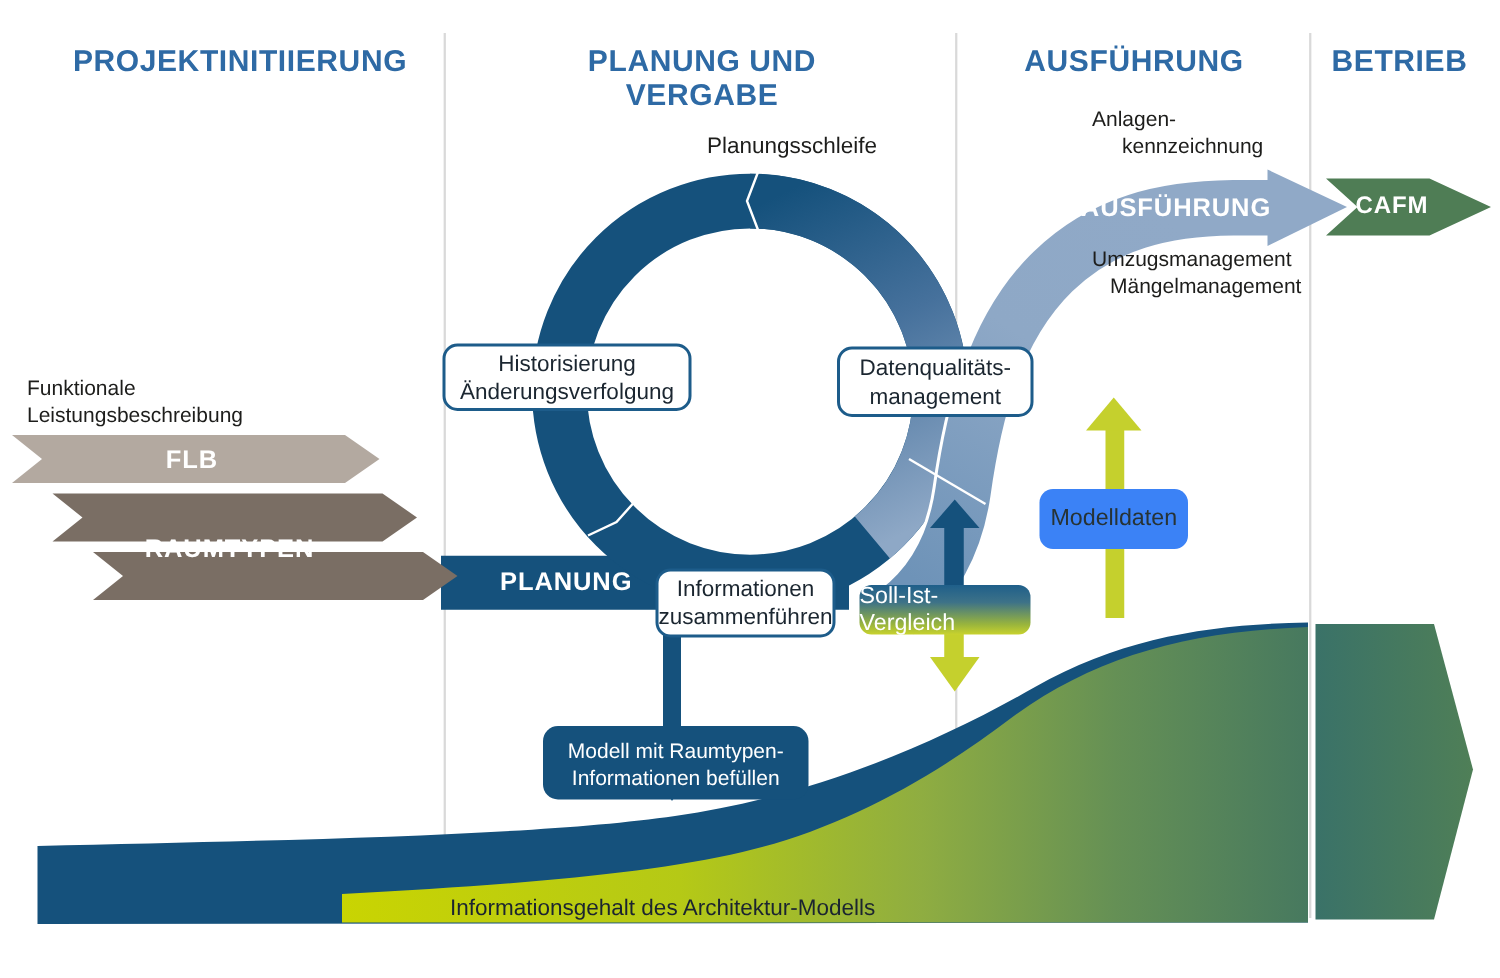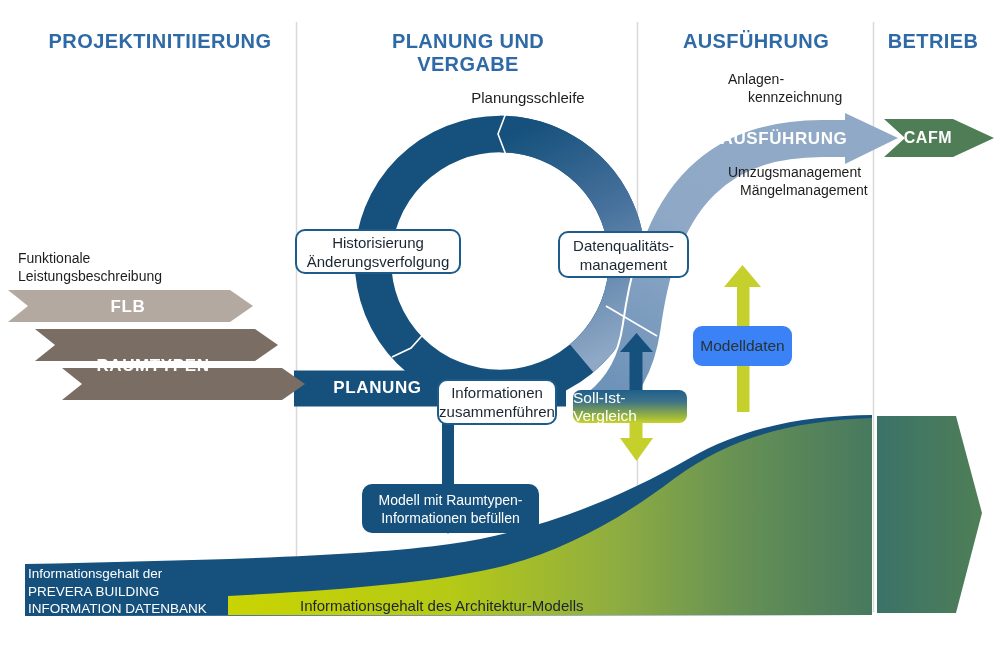--- a/index.html
+++ b/index.html
@@ -157,20 +157,15 @@
   <div class="abs bandlabel" style="left:888px;top:129px;width:80px;font-size:16px;">CAFM</div>
   <div class="abs blk" style="left:728px;top:70px;">
     <span style="display:block;">Anlagen-</span>
     <span style="display:block;padding-left:20px;">kennzeichnung</span>
   </div>
   <div class="abs blk" style="left:728px;top:163px;">
     <span style="display:block;">Umzugsmanagement</span>
     <span style="display:block;margin-left:12px;">Mängelmanagement</span>
   </div>
 
-  <div class="abs dbtext" style="left:28px;top:565px;">
-    <span style="display:block;">Informationsgehalt der</span>
-    <span style="display:block;">PREVERA BUILDING</span>
-    <span style="display:block;">INFORMATION DATENBANK</span>
-  </div>
   <div class="abs greenlabel" style="left:300px;top:597px;">Informationsgehalt des Architektur-Modells</div>
 
 </div>
 
 </body></html>

